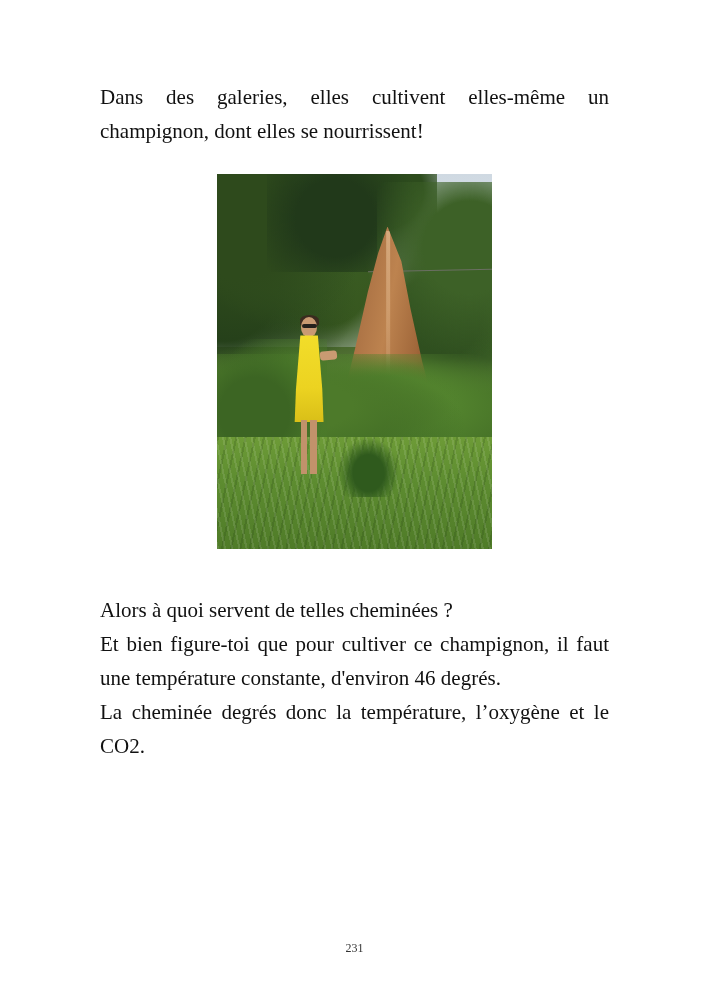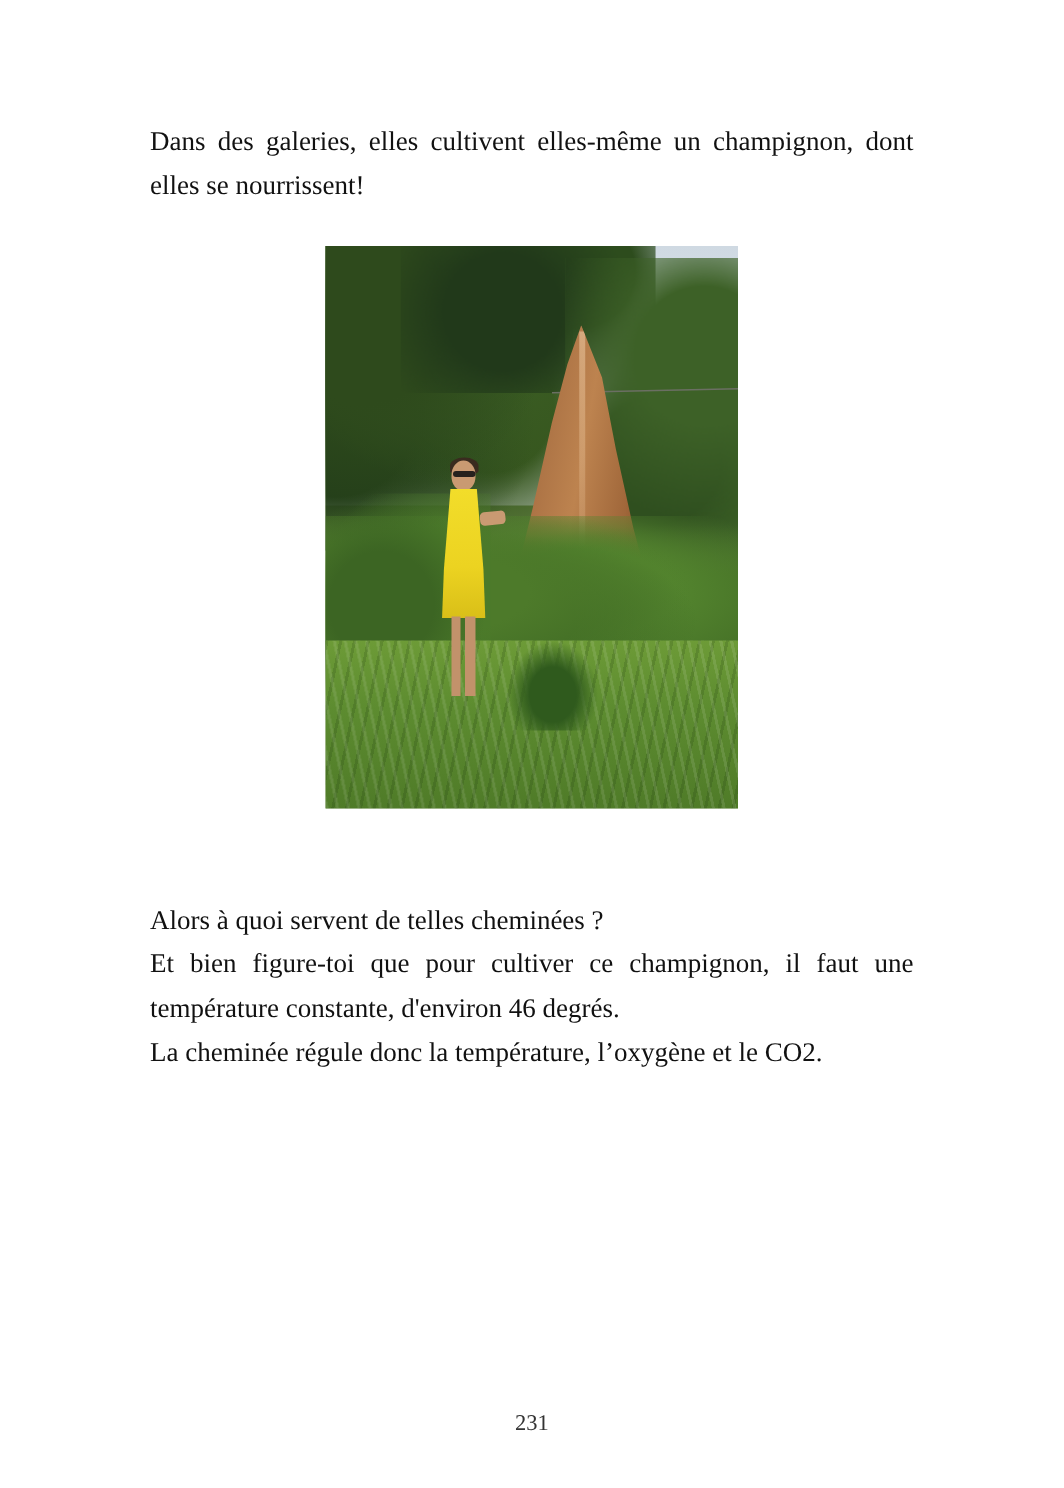--- a/index.html
+++ b/index.html
@@ -21,21 +21,21 @@
     background: #ffffff;
   }
   .content {
     position: absolute;
     left: 100px;
     top: 80px;
     width: 509px;
   }
   .para {
     font-family: "Liberation Serif", serif;
-    font-size: 18px;
+    font-size: 21px;
     line-height: 1.62;
     color: #111;
     margin: 0;
   }
   .para.justify {
     text-align: justify;
     text-align-last: left;
   }
   .para-top {
     text-align: justify;
@@ -224,25 +224,25 @@
     background:
       radial-gradient(ellipse at 50% 60%, #2f5a1d 0%, #2f5a1d 36%, rgba(47,90,29,0) 70%);
   }
   .page-number {
     position: absolute;
     left: 0;
     right: 0;
     top: 941px;
     text-align: center;
     font-family: "Liberation Serif", serif;
-    font-size: 15px;
+    font-size: 12px;
     color: #333;
   }
   .block-2 {
-    margin-top: 60px;
+    margin-top: 44px;
   }
 </style>
 </head>
 <body>
 
 <div class="page">
 
   <div class="content">
 
     <p class="para para-top">Dans des galeries, elles cultivent elles-même un champignon, dont elles se nourrissent!</p>
@@ -269,19 +269,19 @@
           <div class="p-leg-l"></div>
           <div class="p-leg-r"></div>
         </div>
         <div class="shrub-fg"></div>
       </div>
     </div>
 
     <div class="block-2">
       <p class="para">Alors à quoi servent de telles cheminées ?</p>
       <p class="para justify">Et bien figure-toi que pour cultiver ce champignon, il faut une température constante, d'environ 46 degrés.</p>
-      <p class="para justify">La cheminée régule donc la température, l’oxygène et le CO2.</p>
+      <p class="para justify">La cheminée degrés donc la température, l’oxygène et le CO2.</p>
     </div>
 
   </div>
 
   <div class="page-number">231</div>
 </div>
 
 </body></html>

